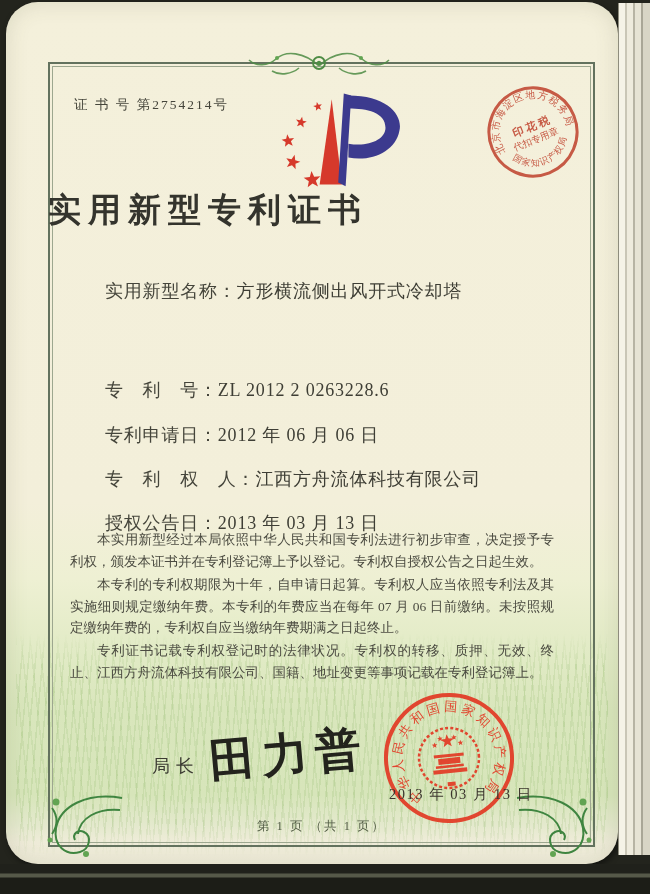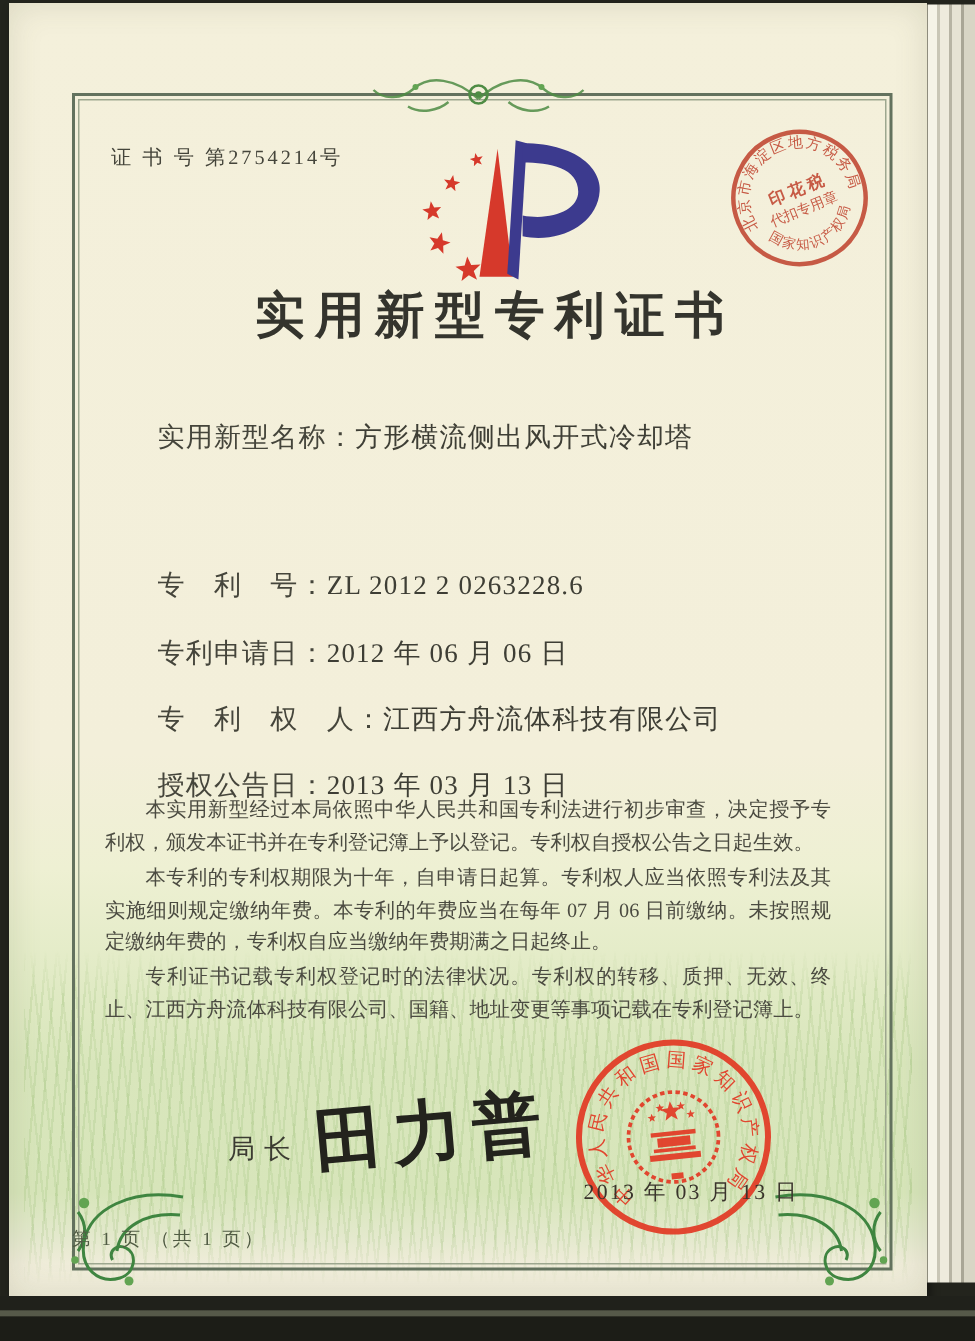--- a/index.html
+++ b/index.html
@@ -11,20 +11,21 @@
   }
   .scan{position:absolute;inset:0;}
   
   .page{
     position:absolute;left:6px;top:2px;width:612px;height:862px;
     background:linear-gradient(180deg,
       #f4f0db 0%, #f3efda 58%, #eef0d3 67%,
       #e2ebc6 75%, #d9e6bc 82%, #d7e5ba 92%,
       #e4e9cd 95.5%, #efecd9 97.5%, #f1eedb 100%);
     box-shadow:inset 0 0 22px rgba(96,96,60,.16), 2px 3px 6px rgba(0,0,0,.45);
+    border-radius:32px;
   }
   
   .pages-edge{
     position:absolute;right:0;top:3px;width:32px;height:852px;
     background:linear-gradient(90deg,
       #8e8c7d 0 1px,#f5f3e7 1px 7px,#c9c6b6 7px 9px,#eeebdd 9px 15px,
       #b7b4a4 15px 17px,#e6e3d4 17px 23px,#a9a696 23px 25px,#d8d5c5 25px 32px);
   }
   .floor{
     position:absolute;left:0;right:0;bottom:0;height:30px;
@@ -43,39 +44,39 @@
   .frame{
     position:absolute;left:42px;top:60px;width:543px;height:781px;
     border:2px solid #63725e;
   }
   .frame-inner{position:absolute;inset:2px;border:1px solid #9da78f;}
   
   .cert-no{position:absolute;left:68px;top:94px;font-size:13.5px;letter-spacing:2px;color:#45453b;}
   .logo{position:absolute;left:247px;top:86px;width:150px;height:102px;}
   .tax-stamp{position:absolute;left:477px;top:80px;width:100px;height:100px;transform:rotate(-22deg);opacity:.9;}
   .title{
-    position:absolute;left:42px;top:186px;width:564px;text-align:center;
+    position:absolute;left:42px;top:186px;width:564px;text-align:left;
     font-size:33px;font-weight:700;letter-spacing:7px;color:#34342d;
   }
   .field-row{position:absolute;left:99px;font-size:18px;color:#45453b;letter-spacing:.8px;white-space:nowrap;}
   .field-row .val{color:#3e3e35;}
   .body-text{
     position:absolute;left:64px;top:527px;width:484px;
     font-size:13.5px;line-height:1.62;color:#4b4b41;text-align:justify;
   }
   .body-text p{margin:0 0 1px 0;text-indent:2em;}
   .sig-title{position:absolute;left:146px;top:752px;font-size:18px;letter-spacing:6px;color:#3b3b32;}
   .sig-name{
     position:absolute;left:203px;top:722px;font-size:46px;font-weight:600;
     letter-spacing:7px;color:#23231d;transform:rotate(-5deg);
     font-family:"DejaVu Serif","Liberation Serif",serif;
   }
   .office-seal{position:absolute;left:371px;top:684px;width:144px;height:144px;transform:rotate(-6deg);opacity:.96;}
   .seal-date{position:absolute;left:383px;top:783px;font-size:14.5px;letter-spacing:1.5px;color:#3a342c;z-index:5;}
-  .page-footer{position:absolute;left:42px;top:816px;width:547px;text-align:left;font-size:12.5px;letter-spacing:2px;color:#515c44;}
+  .page-footer{position:absolute;left:42px;top:816px;width:547px;text-align:center;font-size:12.5px;letter-spacing:2px;color:#515c44;}
   
   .crest{position:absolute;left:238px;top:44px;width:150px;height:36px;}
   .corner-flourish{position:absolute;top:788px;width:88px;height:72px;}
   .corner-left{left:36px;}
   .corner-right{left:503px;transform:scaleX(-1);}
   svg text{font-family:"Liberation Serif","DejaVu Serif",serif;}
 </style>
 </head>
 <body>
 

